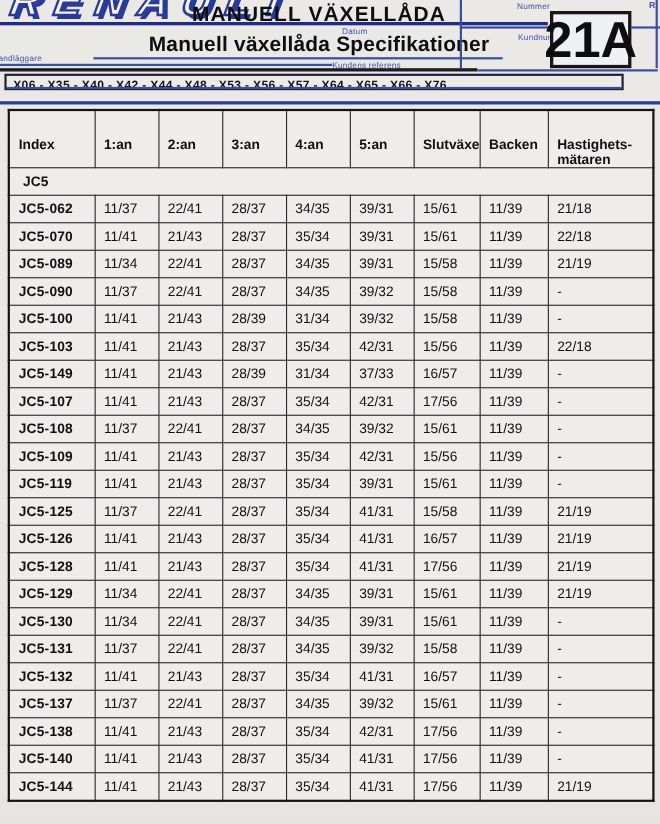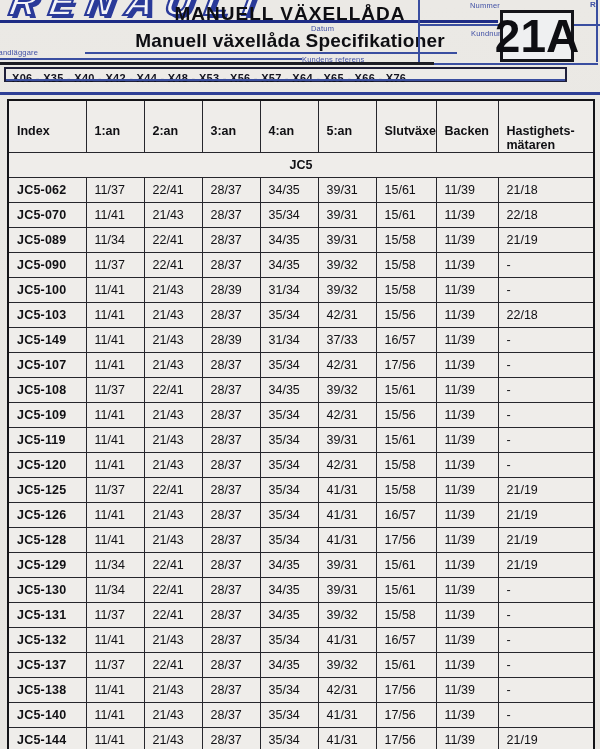--- a/index.html
+++ b/index.html
@@ -54,21 +54,21 @@
     border-collapse:collapse; table-layout:fixed; background:#efedea;
     border:2.5px solid #131317; }
   .spec-table th, .spec-table td {
     border:1.6px solid #26262c; padding:0 0 0 8px; text-align:left;
     font-size:12.5px; color:#101014; overflow:hidden; white-space:normal;
   }
   .spec-table th { font-weight:700; height:37px; vertical-align:top;
     padding-top:23px; line-height:14px; }
   .spec-table td { height:25px; vertical-align:middle; font-weight:400; }
   .spec-table td.idx { font-weight:700; letter-spacing:.2px; }
-  .spec-table td.grp { text-align:center; font-weight:700; padding-left:0; }
+  .spec-table td.grp { font-weight:700; padding-left:12px; }
 </style>
 </head>
 <body>
 
 <div class="page">
 
   <div class="abs logo-wrap">
     <span class="logo-text">RENAULT</span>
   </div>
 
@@ -246,31 +246,20 @@
           <td>11/41</td>
           <td>21/43</td>
           <td>28/37</td>
           <td>35/34</td>
           <td>39/31</td>
           <td>15/61</td>
           <td>11/39</td>
           <td>-</td>
         </tr>
         <tr>
-          <td class="idx">JC5-120</td>
-          <td>11/41</td>
-          <td>21/43</td>
-          <td>28/37</td>
-          <td>35/34</td>
-          <td>42/31</td>
-          <td>15/58</td>
-          <td>11/39</td>
-          <td>-</td>
-        </tr>
-        <tr>
           <td class="idx">JC5-125</td>
           <td>11/37</td>
           <td>22/41</td>
           <td>28/37</td>
           <td>35/34</td>
           <td>41/31</td>
           <td>15/58</td>
           <td>11/39</td>
           <td>21/19</td>
         </tr>

